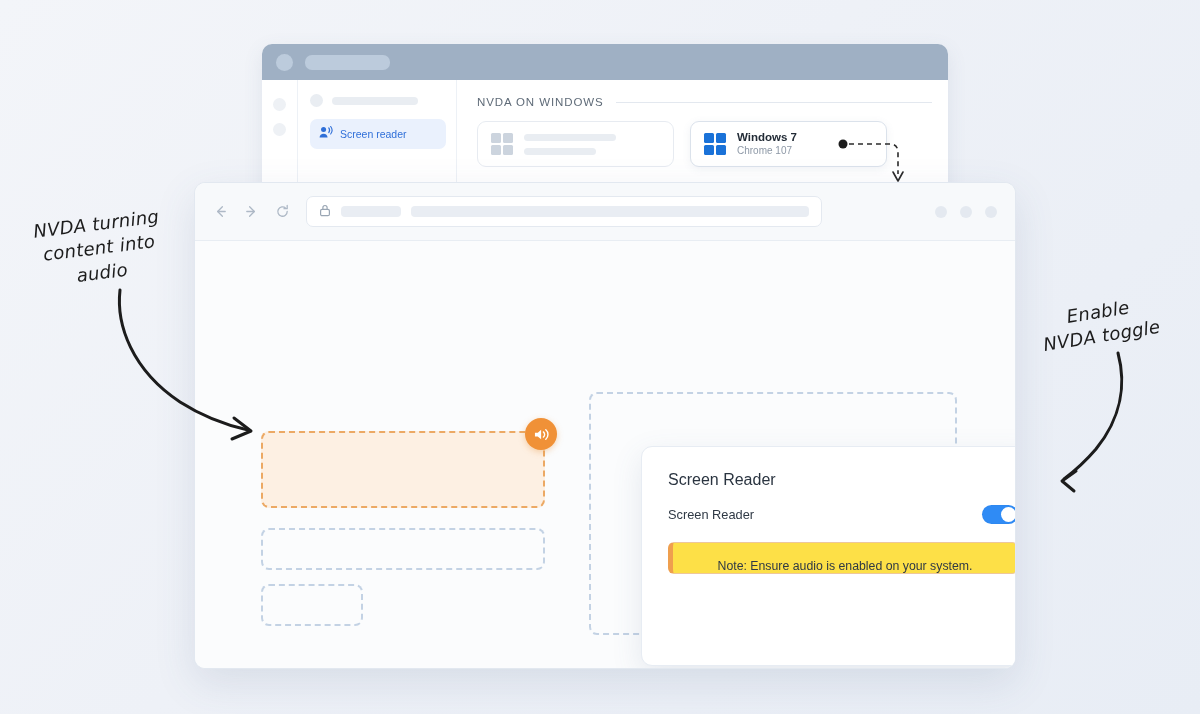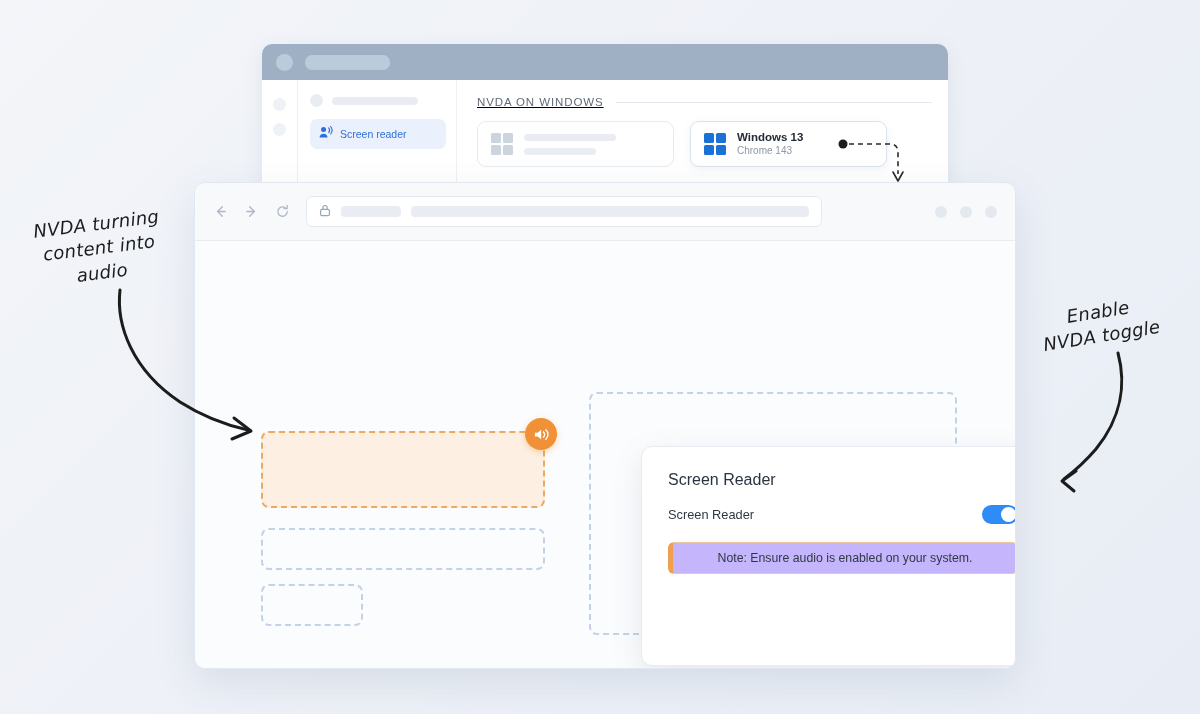--- a/index.html
+++ b/index.html
@@ -59,21 +59,21 @@
   .side-item-active {
     display: flex; align-items: center; gap: 7px;
     background: #eaf1fd; border-radius: 7px;
     padding: 6px 9px;
   }
   .side-item-active span.lbl {
     font-size: 10.5px; color: #2f6fd8; font-weight: 400;
   }
 
   #content { flex: 1; padding: 16px 0 0 20px; position: relative; }
-  #section-head { display: flex; align-items: center; gap: 12px; padding-right: 16px; text-decoration: underline; }
+  #section-head { display: flex; align-items: center; gap: 12px; padding-right: 16px; }
   #section-title {
     font-size: 11.5px; letter-spacing: 0.9px; color: #5f6b78; font-weight: 400;
     white-space: nowrap;
   }
   #section-rule { flex: 1; height: 1px; background: #e3e8ef; }
 
   #os-cards { display: flex; gap: 16px; margin-top: 13px; }
   .os-card {
     width: 197px; height: 46px;
     border: 1px solid #e7ebf1; border-radius: 9px;
@@ -173,22 +173,22 @@
   .switch .knob {
     position: absolute; right: 2px; top: 2px;
     width: 15px; height: 15px; border-radius: 50%;
     background: #fff;
   }
   #sr-note {
     border: 1px solid #eec79a;
     border-left: 5px solid #ef9f4e;
     border-radius: 6px;
     height: 32px;
-    display: flex; align-items: center; justify-content: center;
-    background: #c4b5fd;
+    display: flex; align-items: flex-end; justify-content: center;
+    background: #fde047;
   }
   #sr-note span { font-size: 12.3px; color: #2f3945; }
 
   
   .handwriting {
     position: absolute;
     font-family: "DejaVu Sans", sans-serif;
     font-style: italic;
     color: #1c1c1c;
     font-size: 18px;
@@ -258,22 +258,22 @@
         </div>
 
         <div class="os-card selected">
           <span class="win-grid blue">
             <i></i>
               <i></i>
               <i></i>
               <i></i>
           </span>
           <span class="card-text">
-            <span class="t1" style="display:block">Windows 13</span>
-            <span class="t2" style="display:block">Chrome 143</span>
+            <span class="t1" style="display:block">Windows 7</span>
+            <span class="t2" style="display:block">Chrome 107</span>
           </span>
         </div>
 
       </div>
     </div>
   </div>
 </div>
 
 <svg id="connector">
   <circle cx="5" cy="8" r="4.5" fill="#1c1c1c"></circle>

